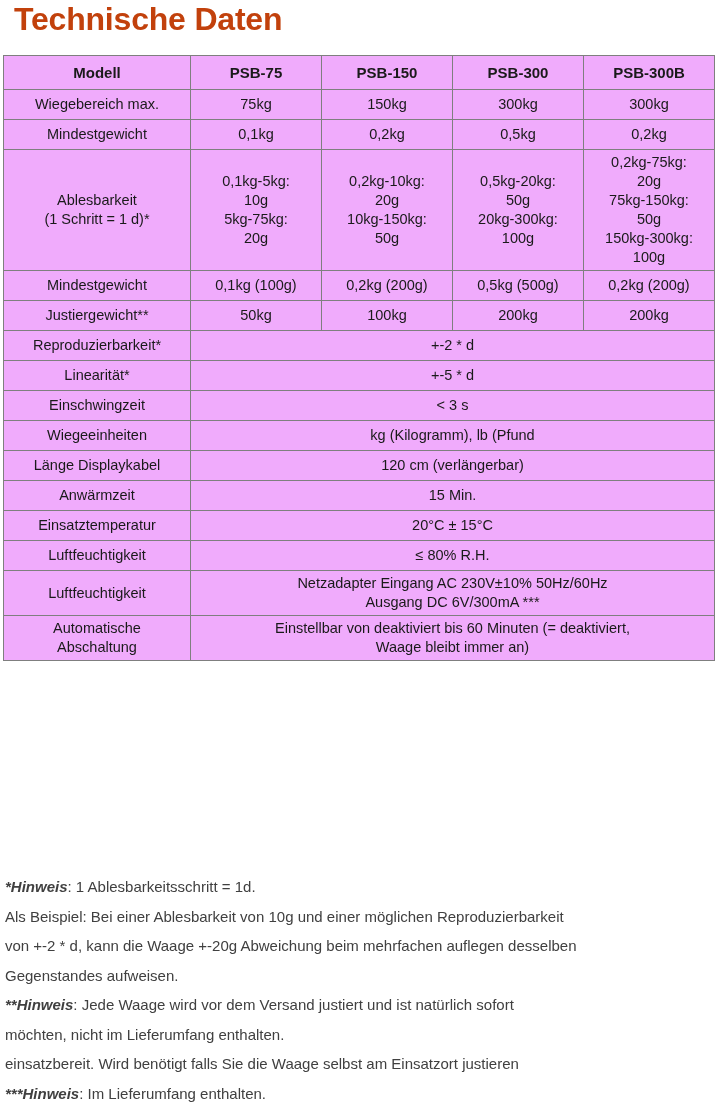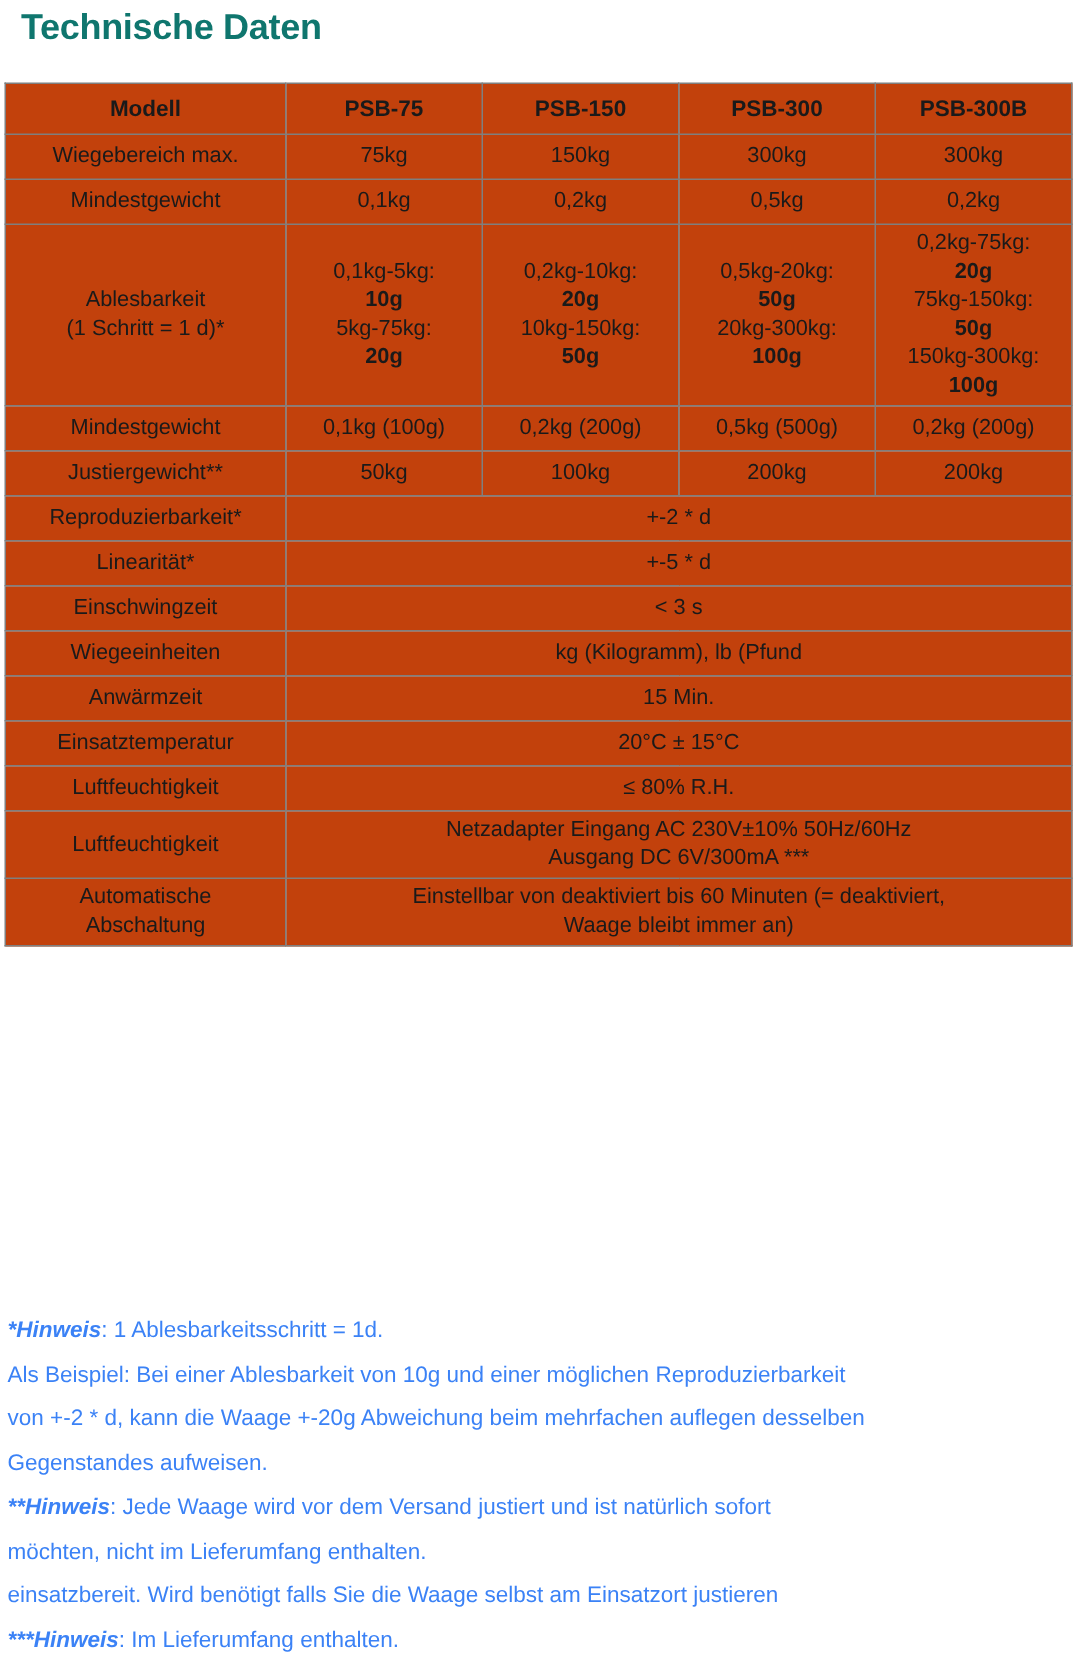--- a/index.html
+++ b/index.html
@@ -19,24 +19,24 @@
     width: 720px;
     height: 1107px;
     box-sizing: border-box;
   }
 
   
   .doc-title {
     position: absolute;
     left: 14px;
     top: 2px;
-    font-size: 24px;
+    font-size: 32px;
     font-weight: bold;
     letter-spacing: -0.2px;
-    color: #0f766e;
+    color: #c2410c;
     line-height: 34px;
   }
 
   
   .spec-table-wrap {
     position: absolute;
     left: 3px;
     top: 55px;
     width: 711px;
   }
@@ -49,55 +49,55 @@
   }
   table.spec col.c-label { width: 187px; }
   table.spec col.c-data  { width: 131px; }
 
   table.spec td, table.spec th {
     border: 1px solid #7f7f7f;
     padding: 3px 4px;
     text-align: center;
     vertical-align: middle;
     line-height: 19px;
-    background: #c2410c;
+    background: #f0abfc;
     font-weight: normal;
   }
   table.spec tr.head th {
     font-weight: bold;
     font-size: 15px;
     padding-top: 5px;
     padding-bottom: 5px;
   }
   table.spec td.label, table.spec th.label {
     text-align: center;
   }
   .r28 > td, .r28 > th { height: 23px; }
 
   
   td.read {
     line-height: 21px;
     padding-top: 5px;
     padding-bottom: 5px;
   }
   td.read .rng { display: block; }
-  td.read .stp { display: block; font-weight: bold; text-align: center; }
+  td.read .stp { display: block; font-weight: normal; text-align: center; }
 
   .multi-line { line-height: 29px; }
   .two-line { line-height: 28px; }
 
   
   .notes {
     position: absolute;
     left: 5px;
     top: 872px;
     width: 706px;
     font-size: 15px;
     line-height: 29.5px;
-    color: #3b82f6;
+    color: #404040;
   }
   .notes p {
     margin: 0;
   }
   .notes .tag {
     font-weight: bold;
     font-style: italic;
   }
 </style>
 </head>
@@ -206,20 +206,24 @@
           <td class="label">Einschwingzeit</td>
           <td colspan="4">&lt; 3 s</td>
         </tr>
 
         <tr class="r28">
           <td class="label">Wiegeeinheiten</td>
           <td colspan="4">kg (Kilogramm), lb (Pfund</td>
         </tr>
 
 
+        <tr class="r28">
+          <td class="label">Länge Displaykabel</td>
+          <td colspan="4">120 cm (verlängerbar)</td>
+        </tr>
 
         <tr class="r28">
           <td class="label">Anwärmzeit</td>
           <td colspan="4">15 Min.</td>
         </tr>
 
         <tr class="r28">
           <td class="label">Einsatztemperatur</td>
           <td colspan="4">20°C ± 15°C</td>
         </tr>

